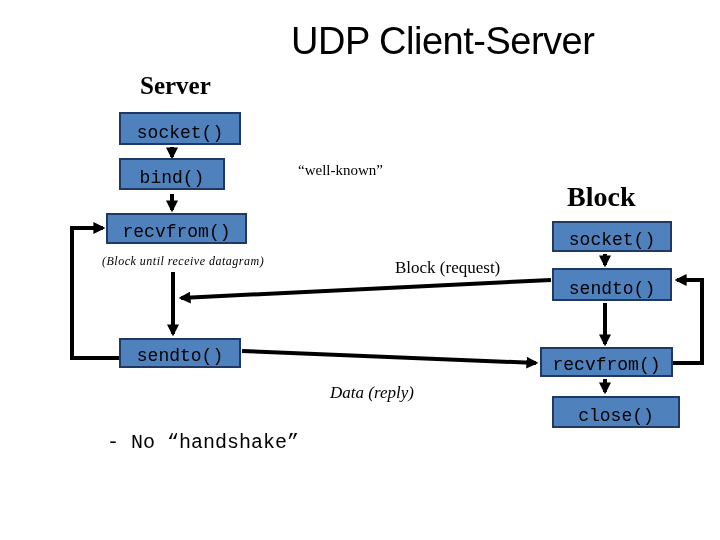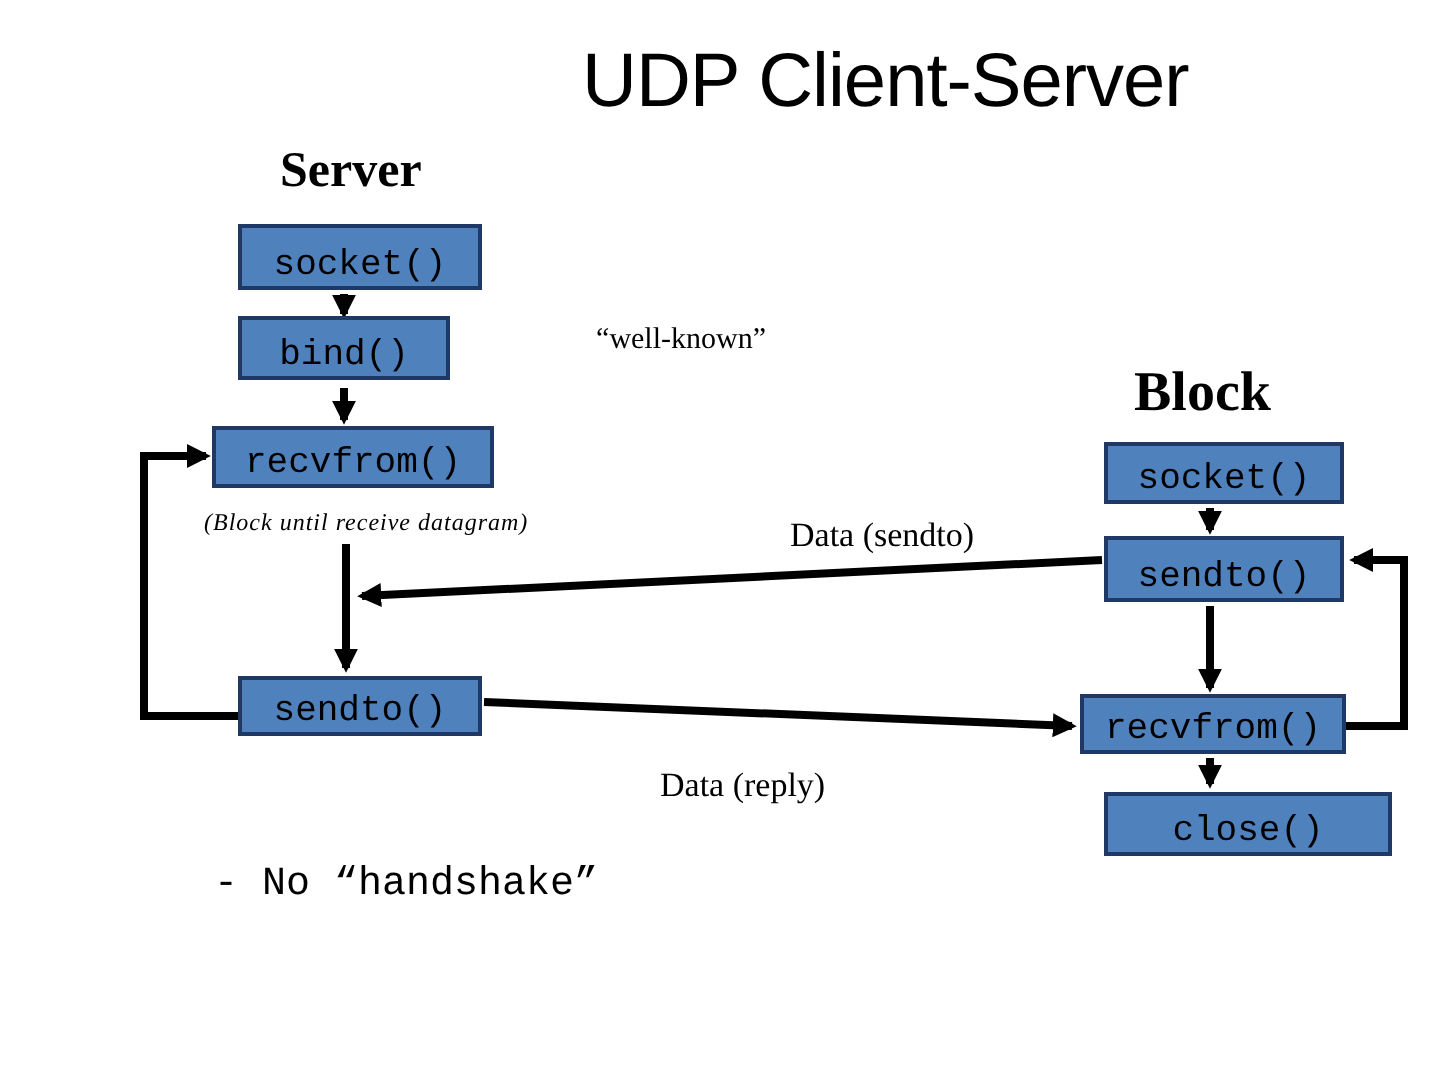--- a/index.html
+++ b/index.html
@@ -53,21 +53,21 @@
     left: 263px; top: 161px; width: 120px;
     font-size: 15px; line-height: 18px;
     text-align: right; white-space: normal;
   }
   .block-note {
     left: 102px; top: 254px;
     font-size: 12px; font-style: italic;
     letter-spacing: 0.5px;
   }
   .data-request { left: 395px; top: 258px; font-size: 17px; }
-  .data-reply   { left: 330px; top: 383px; font-size: 17px; }
+  .data-reply   { left: 330px; top: 383px; font-size: 17px; font-style: italic; }
 
   .footer-notes {
     left: 107px; top: 428px;
     font-size: 20px; line-height: 30px;
     white-space: nowrap;
     font-family: Liberation Mono, monospace;
   }
 </style>
 </head>
 <body>
@@ -115,28 +115,28 @@
 
   <div class="flowbox" style="left:552px; top:221px; width:120px; height:31px;">
     <span>socket()</span>
   </div>
   <div class="flowbox" style="left:552px; top:268px; width:120px; height:33px;">
     <span>sendto()</span>
   </div>
   <div class="flowbox" style="left:540px; top:347px; width:133px; height:30px;">
     <span>recvfrom()</span>
   </div>
-  <div class="flowbox" style="left:552px; top:396px; width:144px; height:32px;">
+  <div class="flowbox" style="left:552px; top:396px; width:128px; height:32px;">
     <span>close()</span>
   </div>
 
   <div class="abs note-serif well-known">
     <div>“well-known”</div>
   </div>
   <div class="abs note-serif block-note">(Block until receive datagram)</div>
-  <div class="abs note-serif data-request">Data (sendto)</div>
+  <div class="abs note-serif data-request">Block (request)</div>
   <div class="abs note-serif data-reply">Data (reply)</div>
 
   <div class="abs footer-notes">
     <div>- No “handshake”</div>
   </div>
 
 </div>
 
 </body></html>

